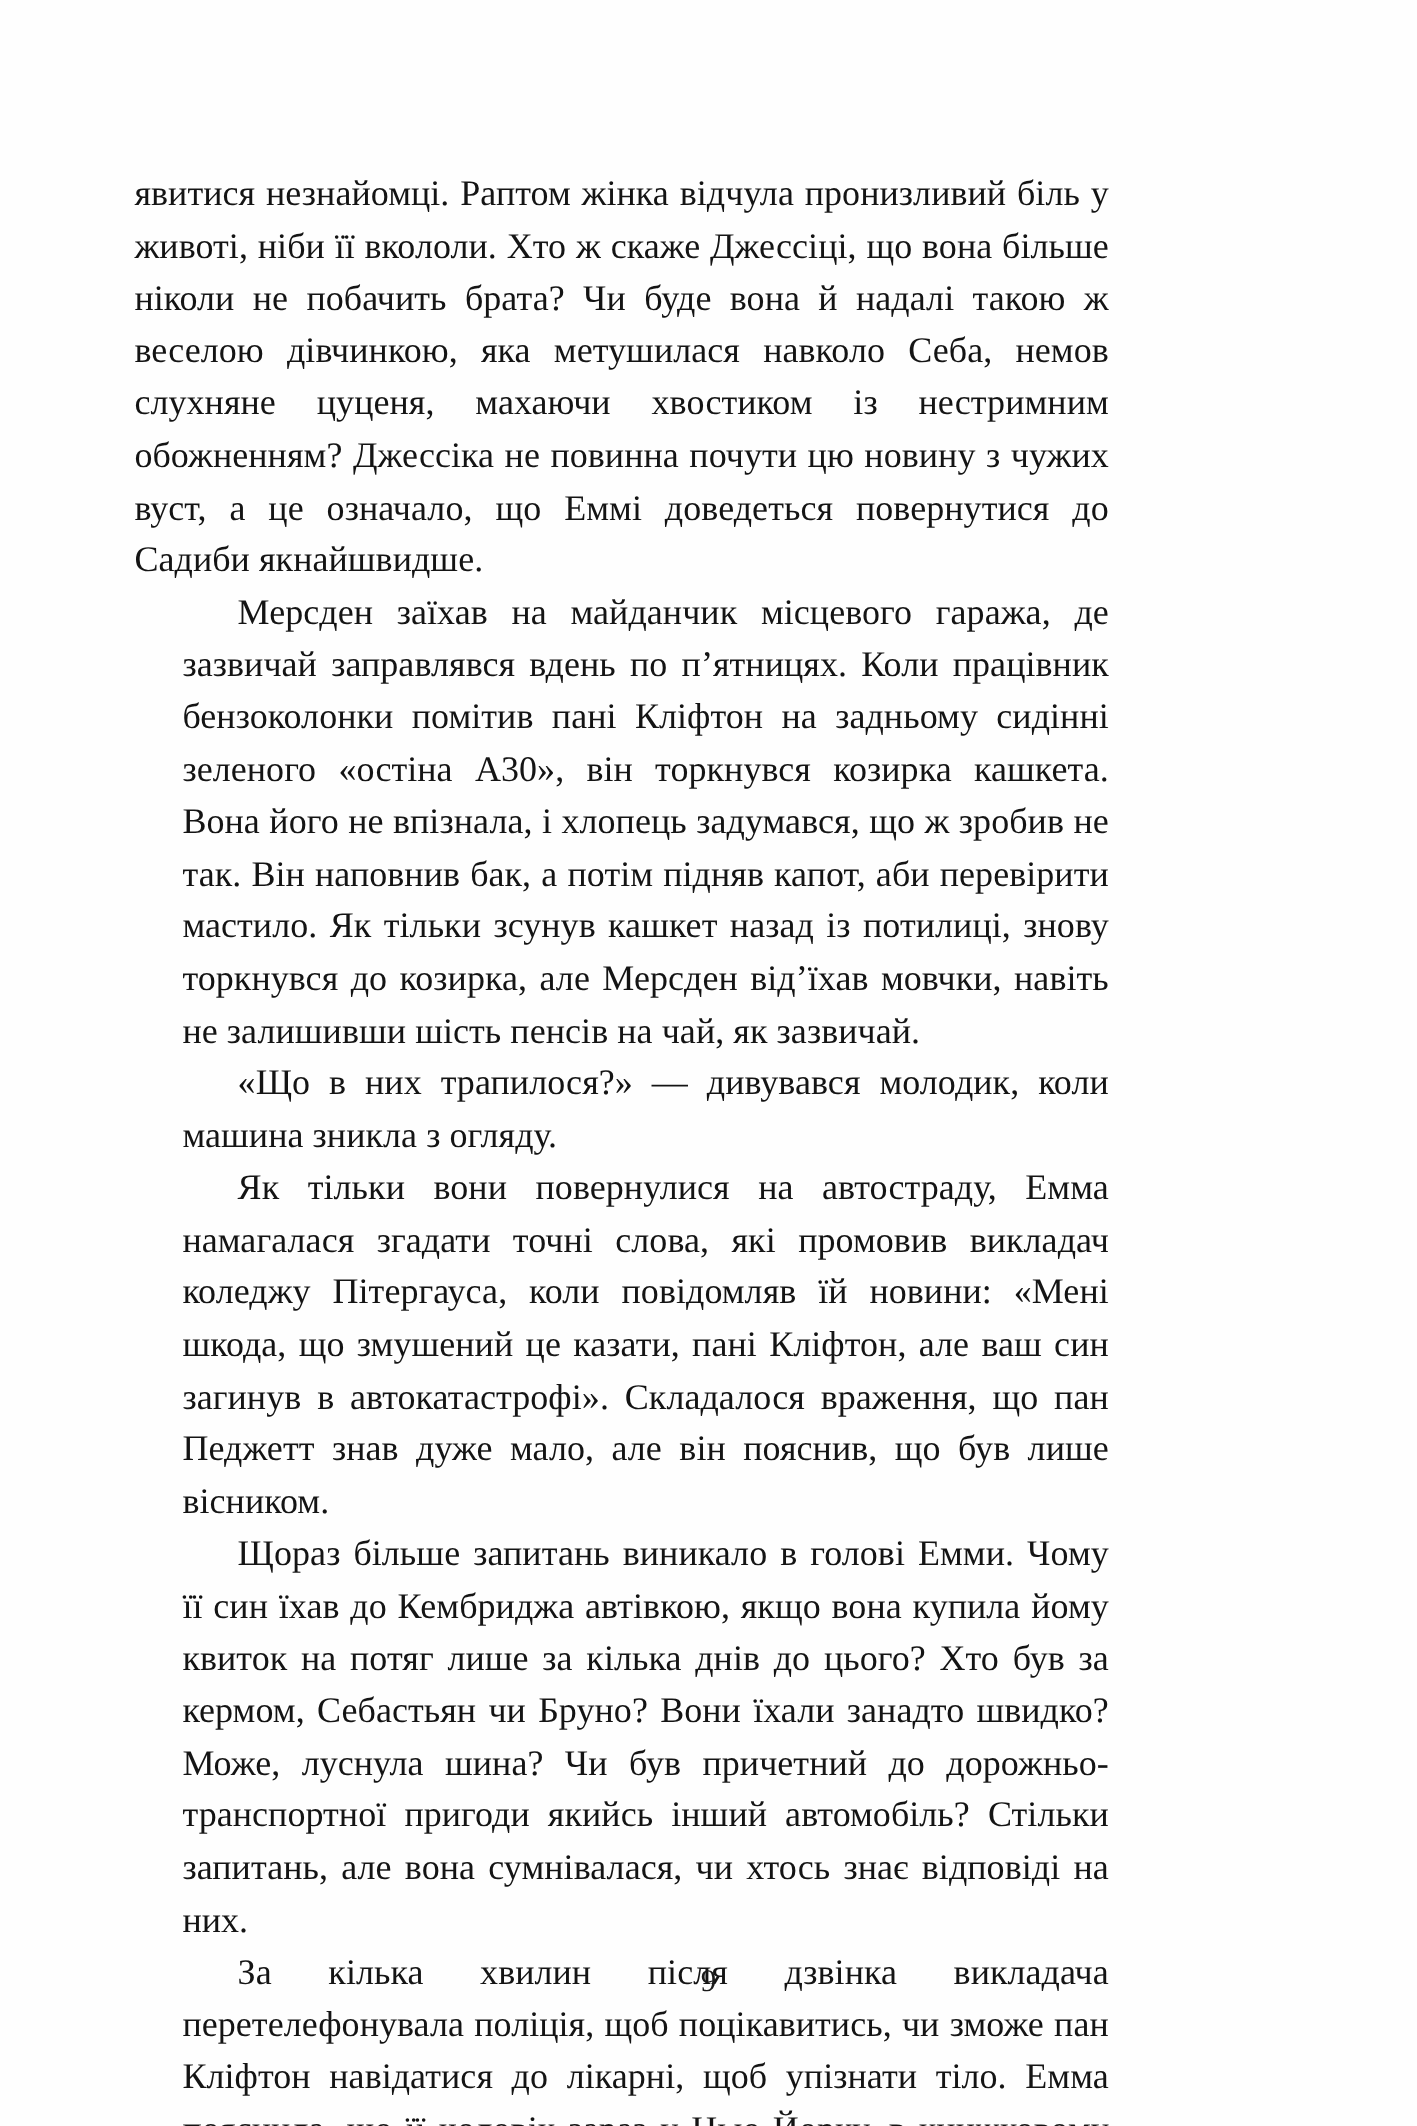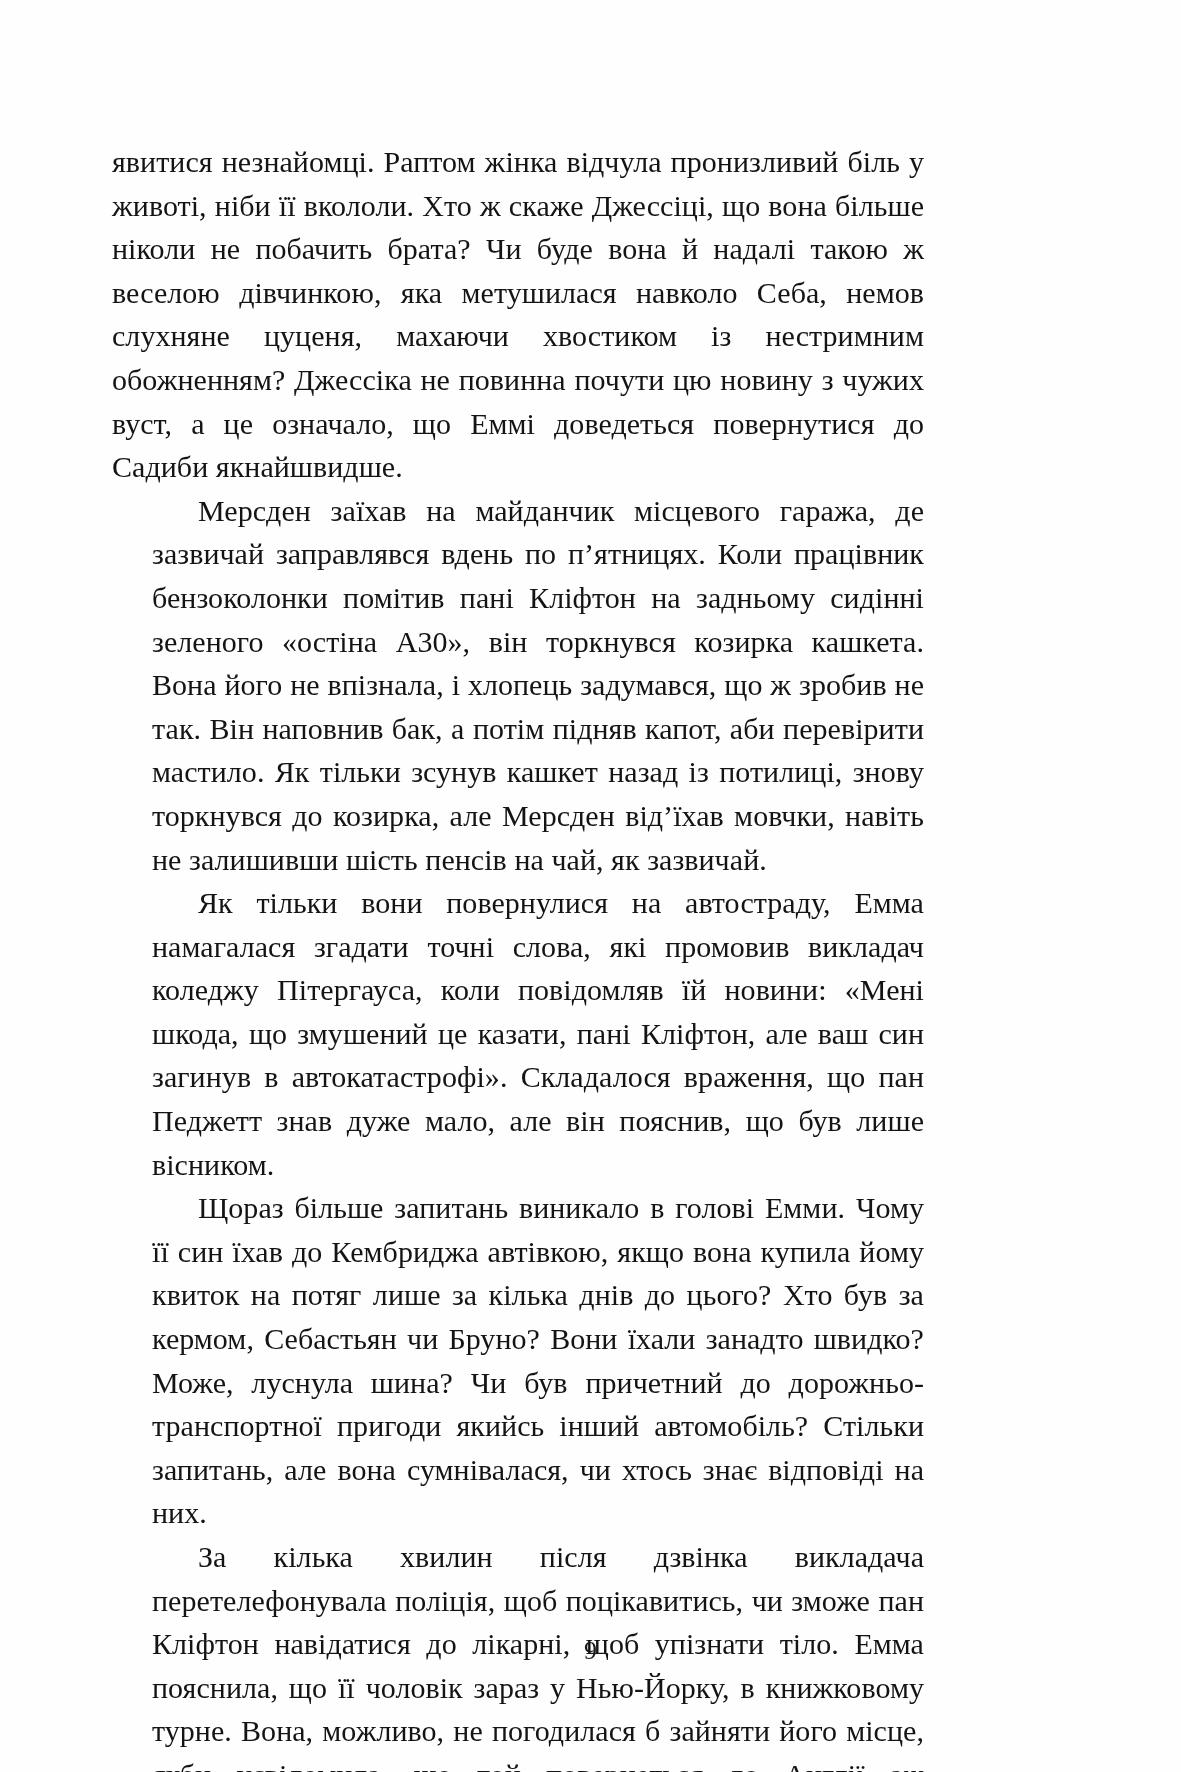--- a/index.html
+++ b/index.html
@@ -58,20 +58,21 @@
   }
 </style>
 </head>
 <body>
 
 <div class="page">
 
   <div class="text-block">
     <p class="para cont">явитися незнайомці. Раптом жінка відчула пронизливий біль у животі, ніби її вкололи. Хто ж скаже Джессіці, що вона більше ніколи не побачить брата? Чи буде вона й надалі такою ж веселою дівчинкою, яка метушилася навколо Себа, немов слухняне цуценя, махаючи хвостиком із нестримним обожненням? Джессіка не повинна почути цю новину з чужих вуст, а це означало, що Еммі доведеться повернутися до Садиби якнайшвидше.</p>
     <p class="para indent">Мерсден заїхав на майданчик місцевого гаража, де зазвичай заправлявся вдень по п’ятницях. Коли працівник бензоколонки помітив пані Кліфтон на задньому сидінні зеленого «остіна А30», він торкнувся козирка кашкета. Вона його не впізнала, і хлопець задумався, що ж зробив не так. Він наповнив бак, а потім підняв капот, аби перевірити мастило. Як тільки зсунув кашкет назад із потилиці, знову торкнувся до козирка, але Мерсден від’їхав мовчки, навіть не залишивши шість пенсів на чай, як зазвичай.</p>
+    <p class="para indent">«Що в них трапилося?» — дивувався молодик, коли машина зникла з огляду.</p>
     <p class="para indent">Як тільки вони повернулися на автостраду, Емма намагалася згадати точні слова, які промовив викладач коледжу Пітергауса, коли повідомляв їй новини: «Мені шкода, що змушений це казати, пані Кліфтон, але ваш син загинув в автокатастрофі». Складалося враження, що пан Педжетт знав дуже мало, але він пояснив, що був лише вісником.</p>
     <p class="para indent">Щораз більше запитань виникало в голові Емми. Чому її син їхав до Кембриджа автівкою, якщо вона купила йому квиток на потяг лише за кілька днів до цього? Хто був за кермом, Себастьян чи Бруно? Вони їхали занадто швидко? Може, луснула шина? Чи був причетний до дорожньо-транспортної пригоди якийсь інший автомобіль? Стільки запитань, але вона сумнівалася, чи хтось знає відповіді на них.</p>
     <p class="para indent">За кілька хвилин після дзвінка викладача перетелефонувала поліція, щоб поцікавитись, чи зможе пан Кліфтон навідатися до лікарні, щоб упізнати тіло. Емма пояснила, що її чоловік зараз у Нью-Йорку, в книжковому турне. Вона, можливо, не погодилася б зайняти його місце, якби усвідомила, що той повернеться до Англії аж наступного дня. Дякувати Богу, що він вирушив літаком і йому не доведеться стирчати на палубі корабля п’ять днів, перетинаючи Атлантику та сумуючи на самоті.</p>
   </div>
 
   <div class="page-number">9</div>
 
 </div>
 
 </body></html>

